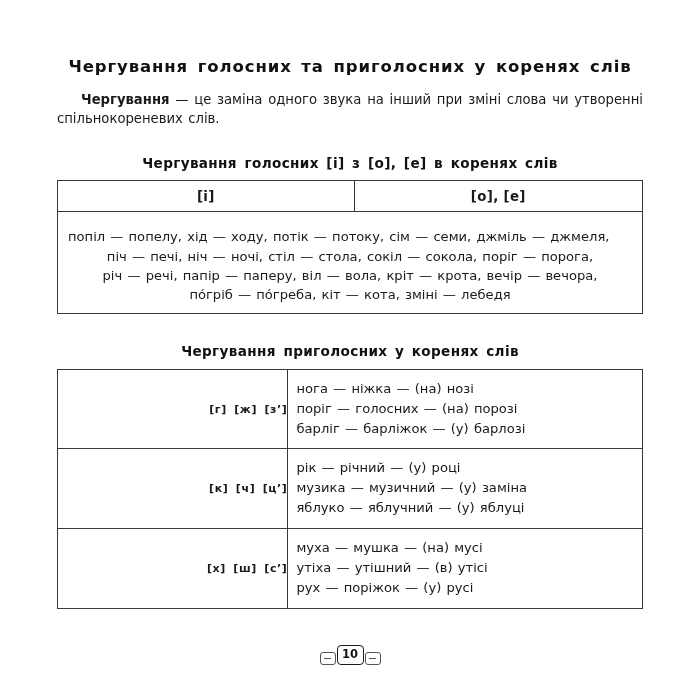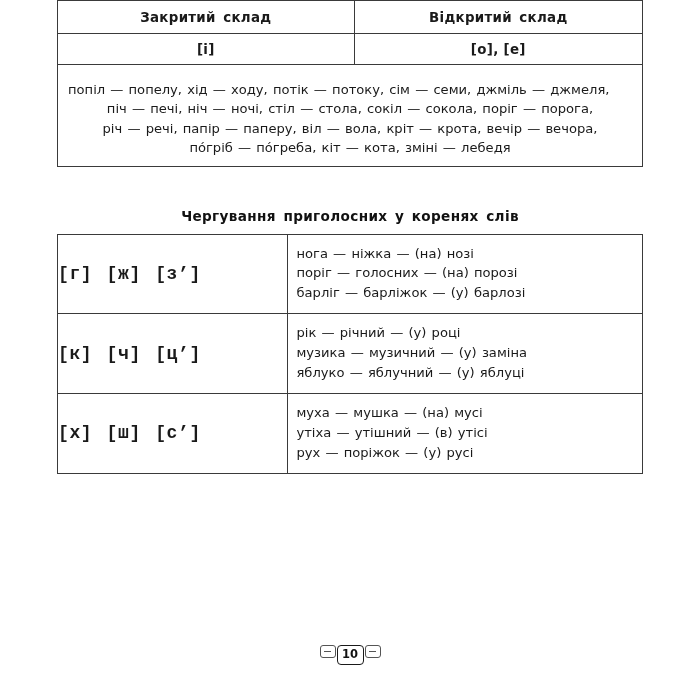--- a/index.html
+++ b/index.html
@@ -52,21 +52,21 @@
   
   .section-heading {
     text-align: center;
     font-size: 13.6px;
     font-weight: bold;
     letter-spacing: 0.35px;
     word-spacing: 2.5px;
     color: #111111;
   }
   .sh-vowels { margin: 27px 0 9px 0; }
-  .sh-consonants { margin: 41px 0 10px 0; }
+  .sh-consonants { margin: 29px 0 10px 0; }
 
   
   table.grid {
     width: 100%;
     border-collapse: collapse;
     table-layout: fixed;
   }
   table.grid td {
     border: 1.3px solid #3a3a3a;
     padding: 0;
@@ -104,46 +104,45 @@
   }
   .t-vowels .examples .ex-line.first {
     text-align: left;
     margin-top: 8px;
   }
 
   
   .t-cons .col-sym  { width: 39.4%; }
   .t-cons .col-ex   { width: 60.6%; }
   .t-cons .sym-cell {
-    text-align: left;
-    font-weight: bold;
-    font-size: 18px;
+    text-align: right;
+    font-weight: bold;
+    font-size: 11px;
     letter-spacing: 0.6px;
     word-spacing: 3px;
-    font-family: Liberation Mono, monospace;
   }
   .t-cons .ex-cell {
     font-size: 13.1px;
     line-height: 1.52;
     padding: 9px 8px 10px 8px;
     word-spacing: 1px;
   }
   .t-cons .ex-cell .ex-line {
     display: block;
     white-space: nowrap;
   }
 
   
   .footer {
     position: absolute;
     left: 0;
     right: 0;
     bottom: 35px;
     display: flex;
-    align-items: flex-start;
+    align-items: flex-end;
     justify-content: center;
     gap: 1px;
   }
   .foot-orn {
     width: 14px;
     height: 11px;
     border: 1.2px solid #555;
     border-radius: 3px;
     display: flex;
     align-items: center;
@@ -167,34 +166,35 @@
     line-height: 15px;
     text-align: center;
     color: #111;
   }
 </style>
 </head>
 <body>
 
 <div class="page">
 
-
-
+  <h1 class="page-title">Чергування голосних та приголосних у коренях слів</h1>
+
+  <p class="intro">
+    <b>Чергування</b><span> — це заміна одного звука на інший при зміні слова чи утворенні спільнокореневих слів.</span>
+  </p>
+
+  <div class="section-heading sh-vowels">Чергування голосних [і] з [о], [е] в коренях слів</div>
 
   <table class="grid t-vowels">
     <colgroup>
       <col class="col-left">
         <col class="col-right">
     </colgroup>
     <tbody>
       <tr>
-        <td class="hdr">Закритий склад</td>
-        <td class="hdr">Відкритий склад</td>
-      </tr>
-      <tr>
         <td class="sym">[і]</td>
         <td class="sym">[о], [е]</td>
       </tr>
       <tr>
         <td class="examples" colspan="2">
           <span class="ex-line first">попіл — попелу, хід — ходу, потік — потоку, сім — семи, джміль — джмеля,</span>
           <span class="ex-line">піч — печі, ніч — ночі, стіл — стола, сокіл — сокола, поріг — порога,</span>
           <span class="ex-line">річ — речі, папір — паперу, віл — вола, кріт — крота, вечір — вечора,</span>
           <span class="ex-line">пóгріб — пóгреба, кіт — кота, зміні — лебедя</span>
         </td>

